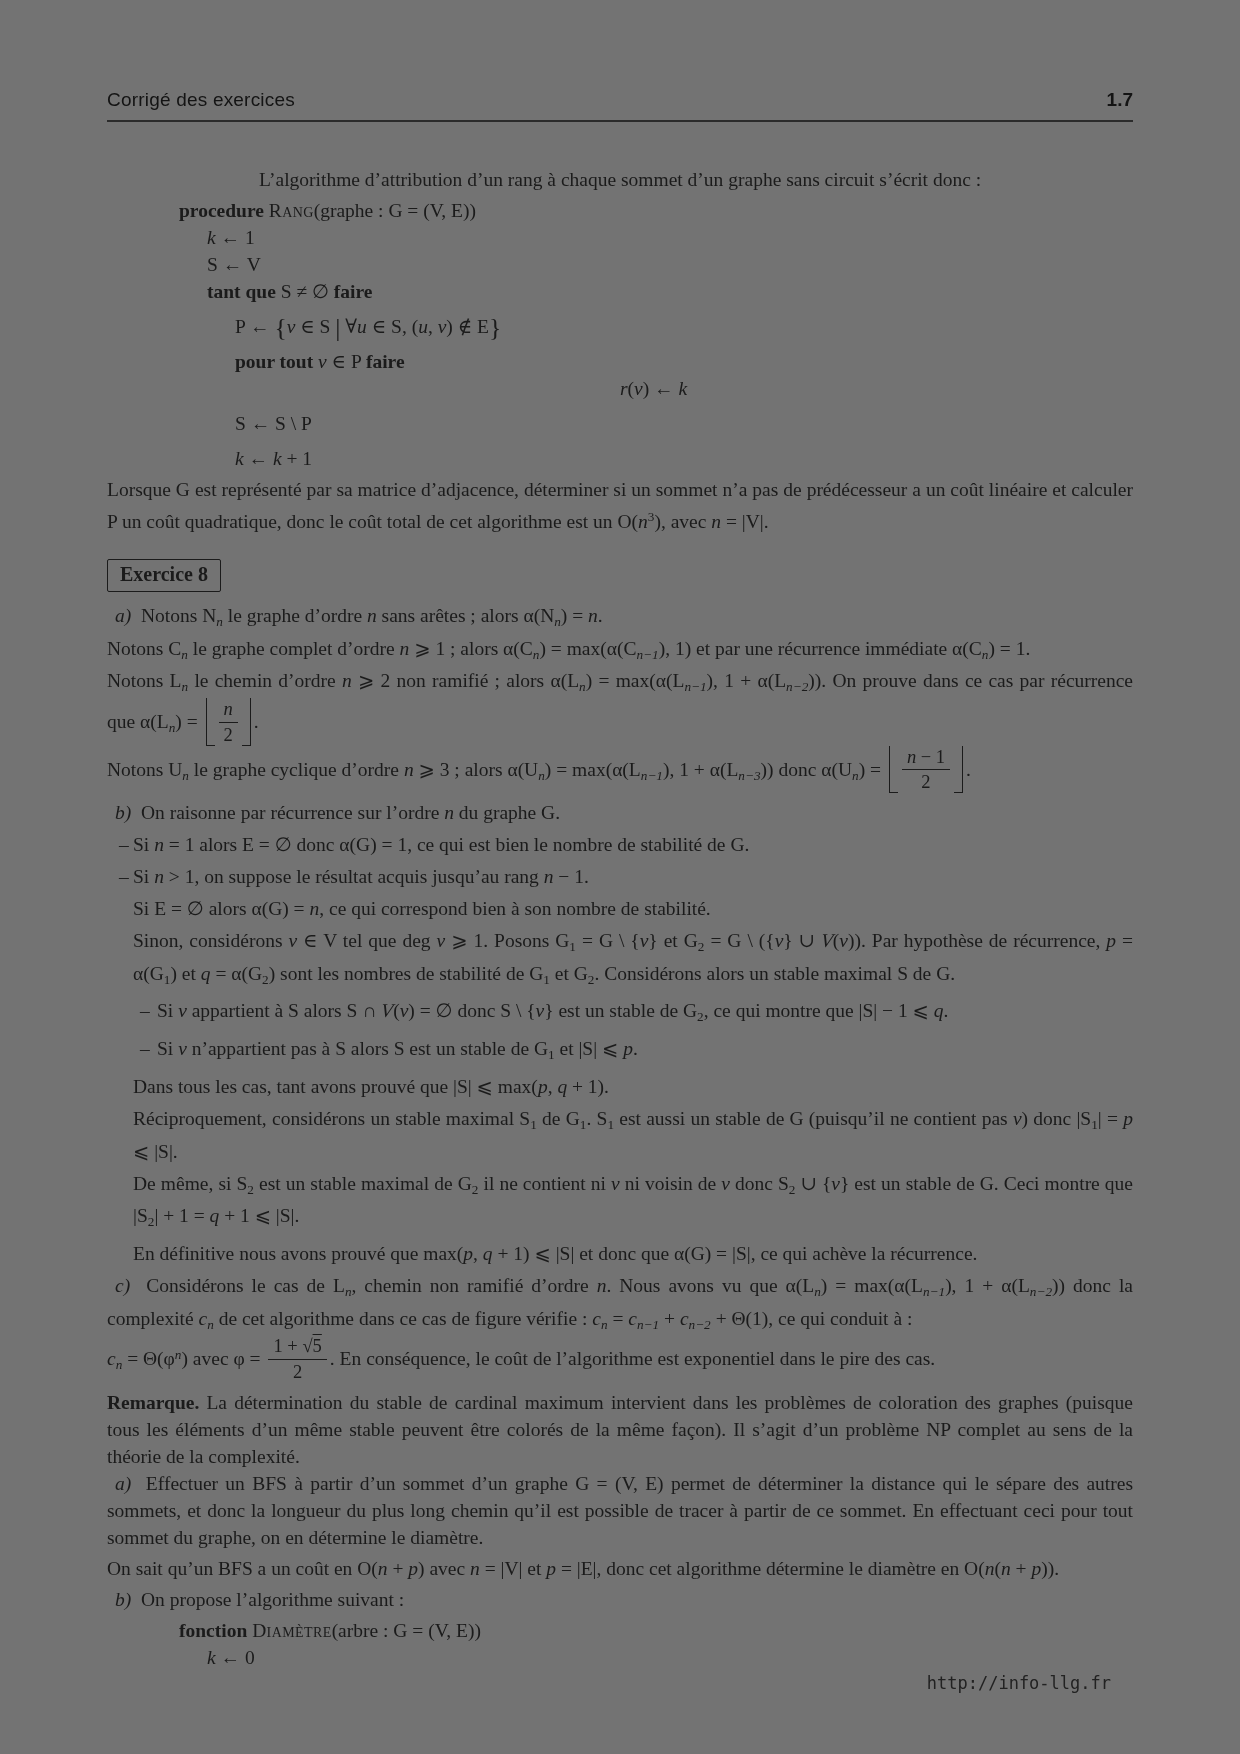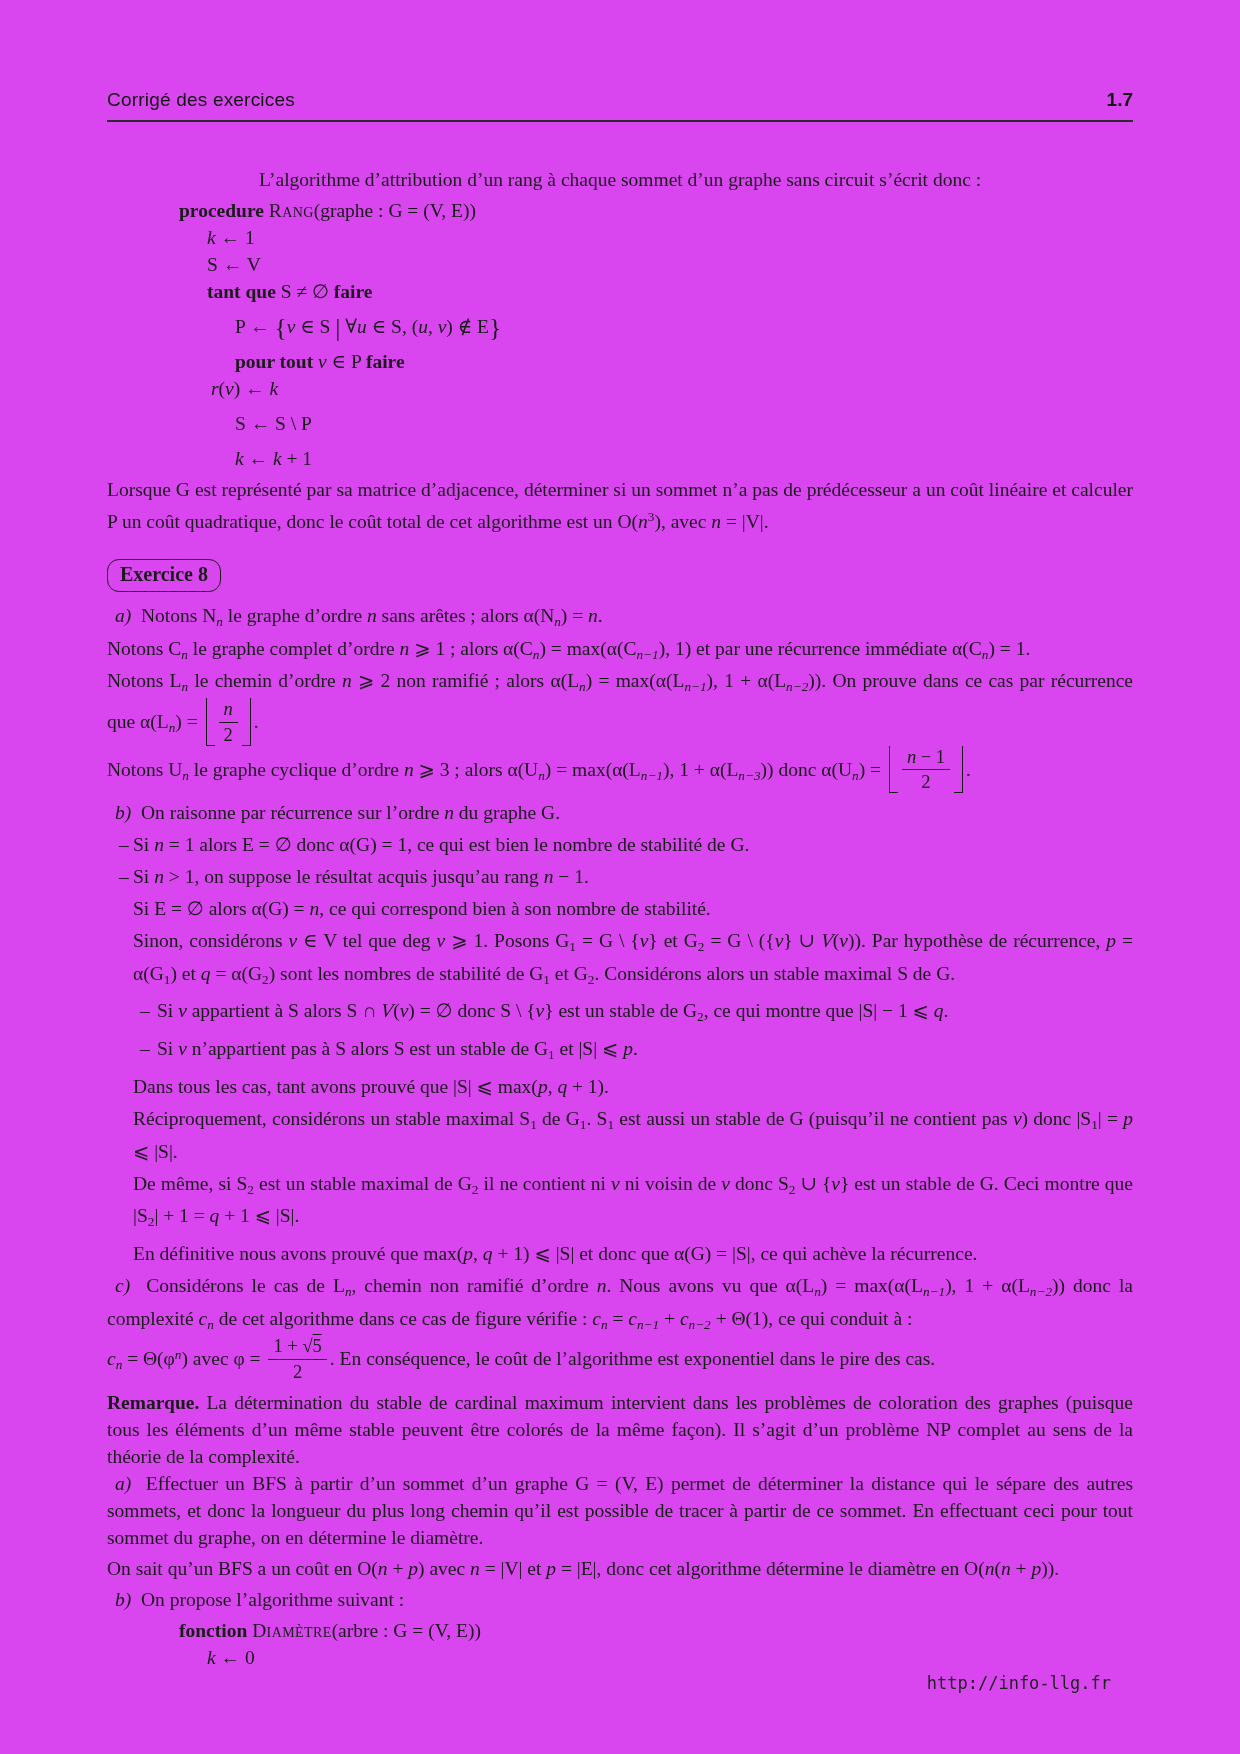--- a/index.html
+++ b/index.html
@@ -1,58 +1,58 @@
 <!DOCTYPE html>
 <html><head>
 <meta charset="utf-8">
 <style>
   html,body{margin:0;padding:0;background:#ffffff;}
-  .page{position:relative;width:1240px;height:1754px;background:#d946ef;overflow:hidden;
+  .page{position:relative;width:1240px;height:1754px;background:#737373;overflow:hidden;
         color:#1b1b1b;font-family:"Liberation Serif","DejaVu Serif",serif;
         font-size:19.5px;line-height:27px;}
   .content{position:absolute;left:107px;right:107px;top:86px;}
   
   .hdr{display:flex;justify-content:space-between;align-items:baseline;
        font-family:"Liberation Sans","DejaVu Sans",sans-serif;font-size:19px;color:#141414;}
   .hdr .h-title{letter-spacing:.2px;}
   .hdr .h-num{font-weight:700;}
   .rule{border:none;border-top:2px solid #2b2b2b;margin:7px 0 0 0;}
   
   .para{margin:0;text-align:justify;}
   .mt-intro{margin-top:44px;text-align:center;}
   .mt-sm{margin-top:4px;}
   .item{text-indent:8px;}
   
   .algo{margin:4px 0 2px 0;}
   .aline{text-align:left;}
   .ind0{margin-left:72px;}
   .ind1{margin-left:100px;}
   .ind2{margin-left:128px;margin-top:8px;}
-  .ind3{margin-left:104px;}
+  .ind3{margin-left:67px;text-align:center;}
   
   .seg-b{font-weight:700;}
   .seg-i{font-style:italic;}
   .seg-sc{font-variant:small-caps;letter-spacing:.4px;}
   .seg-sub{font-size:68%;vertical-align:-0.28em;}
   .seg-subi{font-size:68%;vertical-align:-0.28em;font-style:italic;}
   .seg-sup{font-size:68%;vertical-align:0.5em;}
   .seg-supi{font-size:68%;vertical-align:0.5em;font-style:italic;}
   .seg-big{font-size:132%;line-height:1;vertical-align:-0.1em;}
   .seg-scr{font-style:italic;display:inline-block;transform:skewX(-7deg);font-weight:500;}
   .seg-ol{text-decoration:overline;}
   
   .frac{display:inline-flex;align-items:stretch;vertical-align:middle;margin:0 3px;position:relative;top:-2px;}
   .fcol{display:inline-flex;flex-direction:column;align-items:center;line-height:1.12;font-size:95%;}
   .fnum{padding:1px 5px 2px 5px;border-bottom:1.4px solid #1b1b1b;}
   .fden{padding-top:2px;}
   .fbl{width:8px;border-left:1.6px solid #1b1b1b;border-bottom:1.6px solid #1b1b1b;margin-right:4px;}
   .fbr2{width:8px;border-right:1.6px solid #1b1b1b;border-bottom:1.6px solid #1b1b1b;margin-left:4px;}
   
   .exrow{margin:24px 0 10px 0;}
-  .exbox{display:inline-block;border:1.6px solid #1b1b1b;border-radius:12px;
+  .exbox{display:inline-block;border:1.6px solid #1b1b1b;border-radius:2px;
          padding:1px 12px 3px 12px;font-weight:700;font-size:20px;}
   
   .bblock{margin-left:26px;}
   .bblock .para{margin:5px 0;}
   .dash{position:relative;}
   .dash > .marker{position:absolute;left:-14px;}
   .inner{margin-left:24px;}
   .inner .dash > .marker{left:-17px;}
   
   .footer{position:absolute;right:129px;top:1670px;

